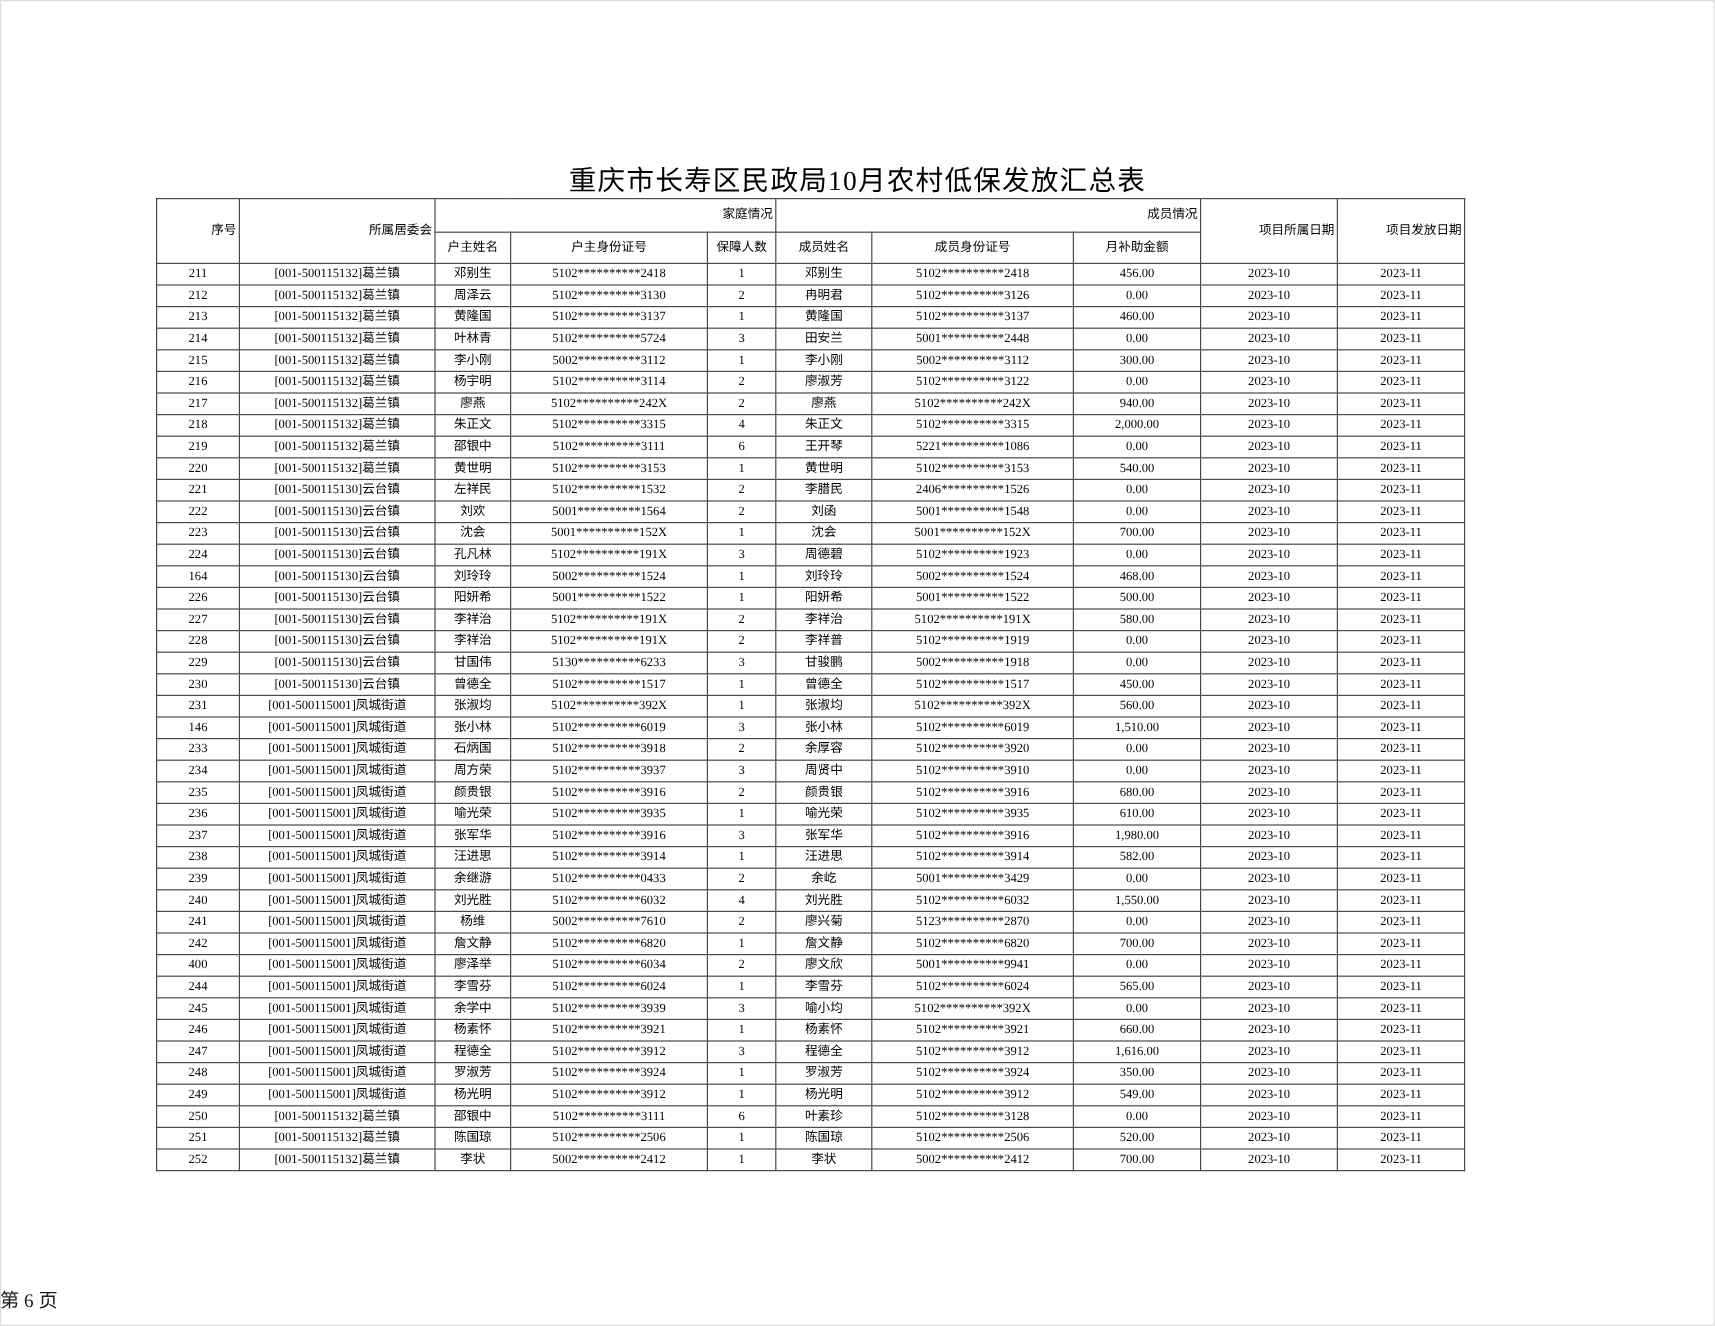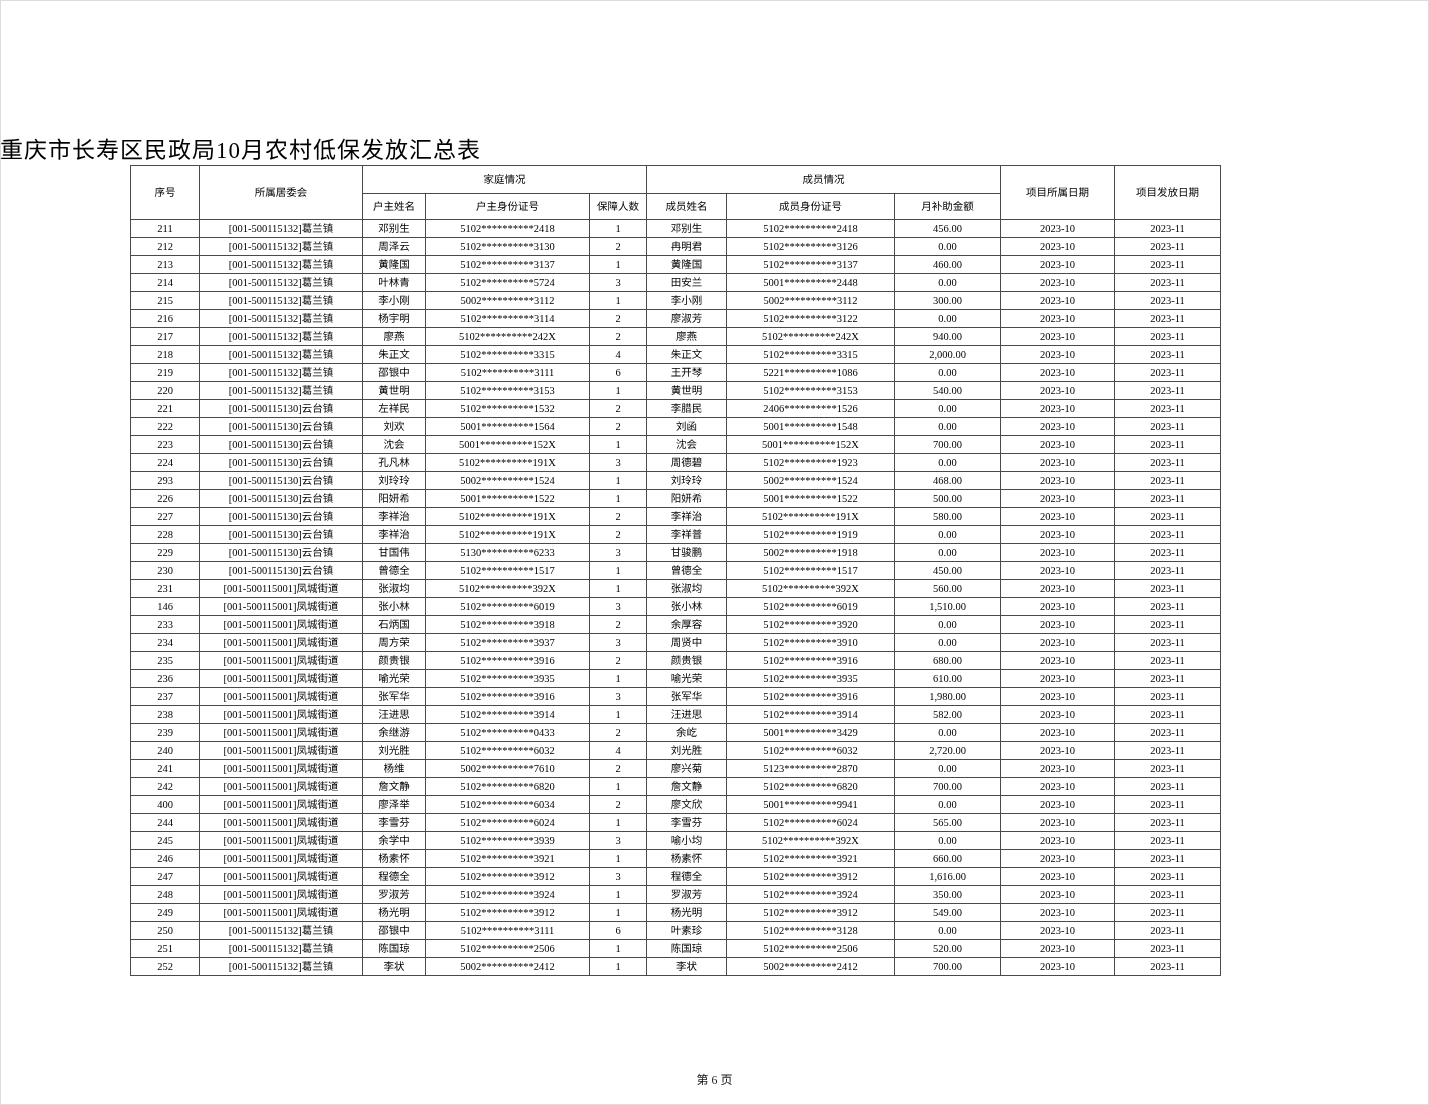--- a/index.html
+++ b/index.html
@@ -8,21 +8,21 @@
     background:#ffffff;
     color:#000;
     font-family:"Liberation Serif","DejaVu Serif",serif;
     position:relative;
     box-shadow: inset 0 0 0 1px #dcdcdc;
     overflow:hidden;
   }
   .page { position:absolute; inset:0; }
   .doc-title {
     position:absolute; top:131px; left:0; width:100%;
-    text-align:left;
+    text-align:center;
     font-size:23px; font-weight:400;
     letter-spacing:1px;
     font-family:"Liberation Serif","DejaVu Serif",serif;
   }
   table.summary {
     position:absolute; top:165px; left:130px;
     width:1090px;
     border-collapse:collapse;
     table-layout:fixed;
     font-size:10.5px;
@@ -30,27 +30,27 @@
   table.summary th, table.summary td {
     border:1px solid #4a4a4a;
     padding:0 2px;
     text-align:center;
     vertical-align:middle;
     font-weight:400;
     white-space:nowrap;
     overflow:hidden;
     line-height:1.1;
   }
-  tr.hdr-group th { height:27px; }
+  tr.hdr-group th { height:27px;text-align:right; }
   tr.hdr-sub th { height:25px; }
   tbody tr { height:18px;padding-left:48px; }
   .page-footer {
     position:absolute; top:1070px; left:0; width:100%;
-    text-align:center;
-    font-size:12px;
+    text-align:left;
+    font-size:16px;
     color:#1a1a1a;
   }
 </style>
 </head>
 <body>
 
 <div class="page">
 
   <div class="doc-title">重庆市长寿区民政局10月农村低保发放汇总表</div>
 
@@ -248,21 +248,21 @@
       <td>孔凡林</td>
       <td>5102**********191X</td>
       <td>3</td>
       <td>周德碧</td>
       <td>5102**********1923</td>
       <td>0.00</td>
       <td>2023-10</td>
       <td>2023-11</td>
     </tr>
         <tr>
-      <td>293</td>
+      <td>164</td>
       <td>[001-500115130]云台镇</td>
       <td>刘玲玲</td>
       <td>5002**********1524</td>
       <td>1</td>
       <td>刘玲玲</td>
       <td>5002**********1524</td>
       <td>468.00</td>
       <td>2023-10</td>
       <td>2023-11</td>
     </tr>
@@ -435,21 +435,21 @@
       <td>2023-11</td>
     </tr>
         <tr>
       <td>240</td>
       <td>[001-500115001]凤城街道</td>
       <td>刘光胜</td>
       <td>5102**********6032</td>
       <td>4</td>
       <td>刘光胜</td>
       <td>5102**********6032</td>
-      <td>2,720.00</td>
+      <td>1,550.00</td>
       <td>2023-10</td>
       <td>2023-11</td>
     </tr>
         <tr>
       <td>241</td>
       <td>[001-500115001]凤城街道</td>
       <td>杨维</td>
       <td>5002**********7610</td>
       <td>2</td>
       <td>廖兴菊</td>

